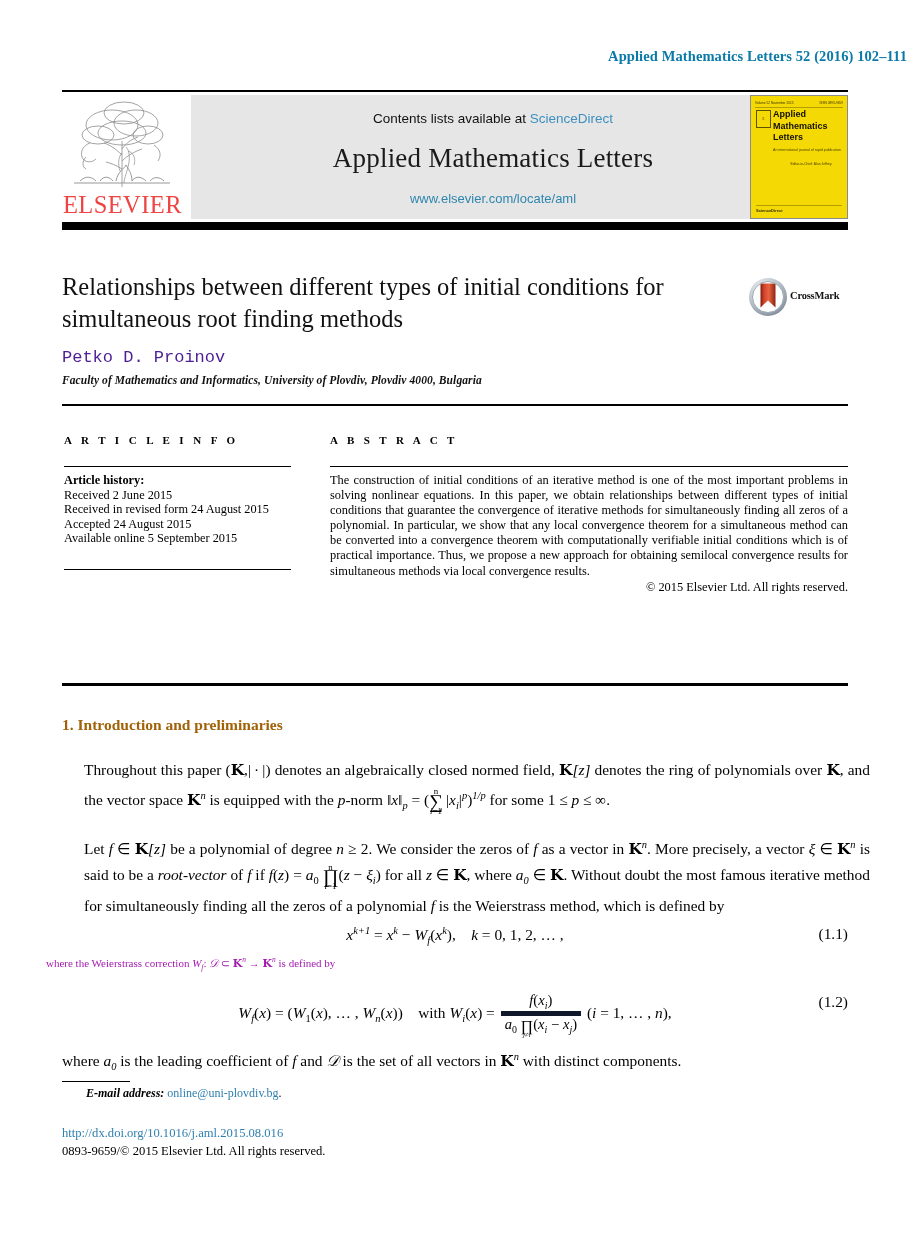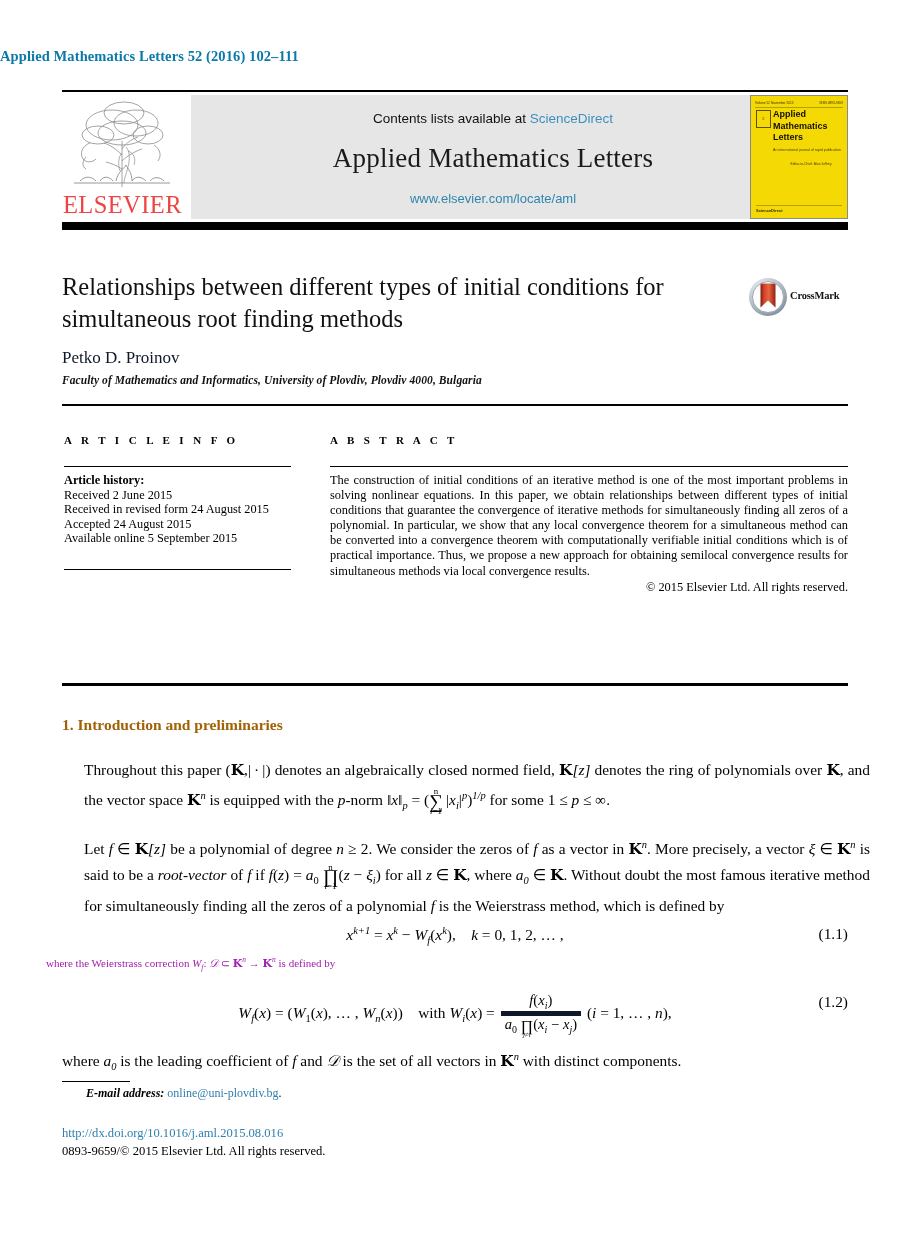--- a/index.html
+++ b/index.html
@@ -19,21 +19,21 @@
     background: #ffffff;
     overflow: hidden;
   }
 
   
   .running-head {
     position: absolute;
     top: 48px;
     left: 0;
     width: 907px;
-    text-align: left;
+    text-align: right;
     font-family: "Liberation Serif", serif;
     font-weight: bold;
     font-size: 14.5px;
     color: #0b7aa8;
     letter-spacing: 0.1px;
   }
 
   
   .masthead {
     position: absolute;
@@ -195,23 +195,23 @@
     width: 640px;
     font-family: "Liberation Serif", serif;
     font-size: 24.5px;
     line-height: 32px;
     color: #111;
   }
   .author {
     position: absolute;
     left: 62px;
     top: 348px;
-    font-family: Liberation Serif, serif;
+    font-family: Liberation Mono, monospace;
     font-size: 17px;
-    color: #0f172a;
+    color: #4c1d95;
   }
   .affiliation {
     position: absolute;
     left: 62px;
     top: 374px;
     font-family: "Liberation Serif", serif;
     font-style: italic;
     font-weight: bold;
     font-size: 11.5px;
     color: #111;

